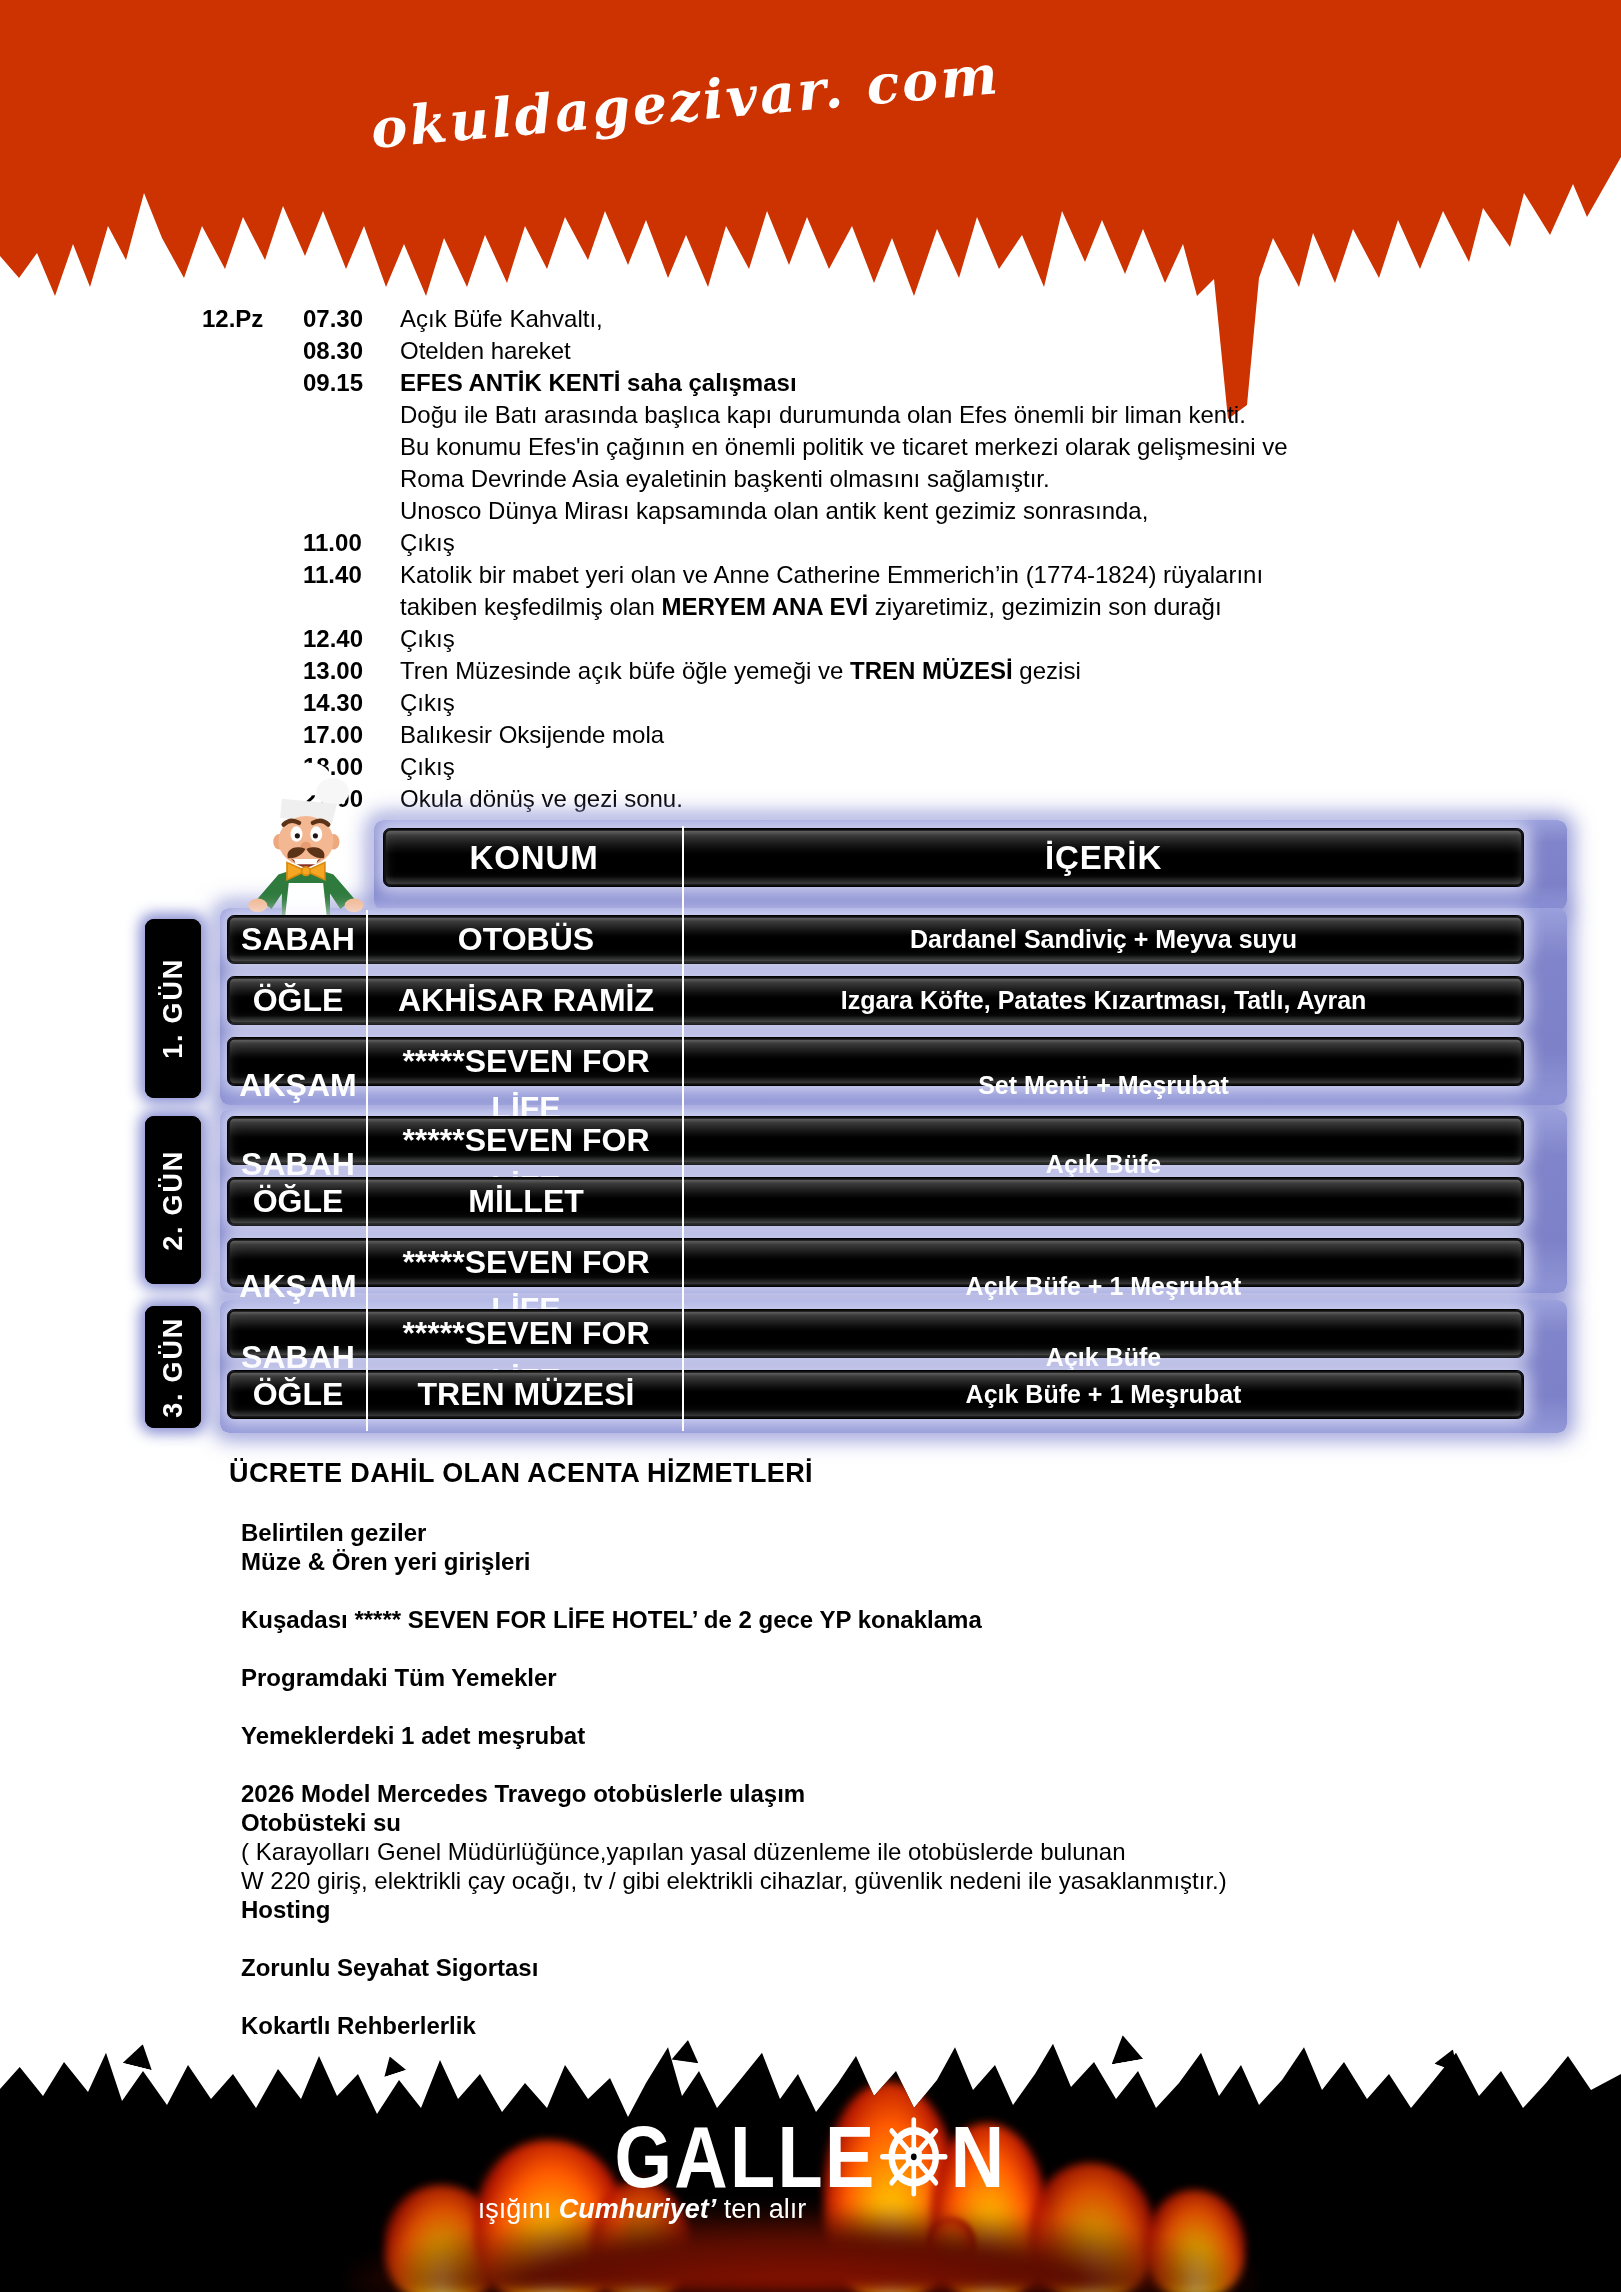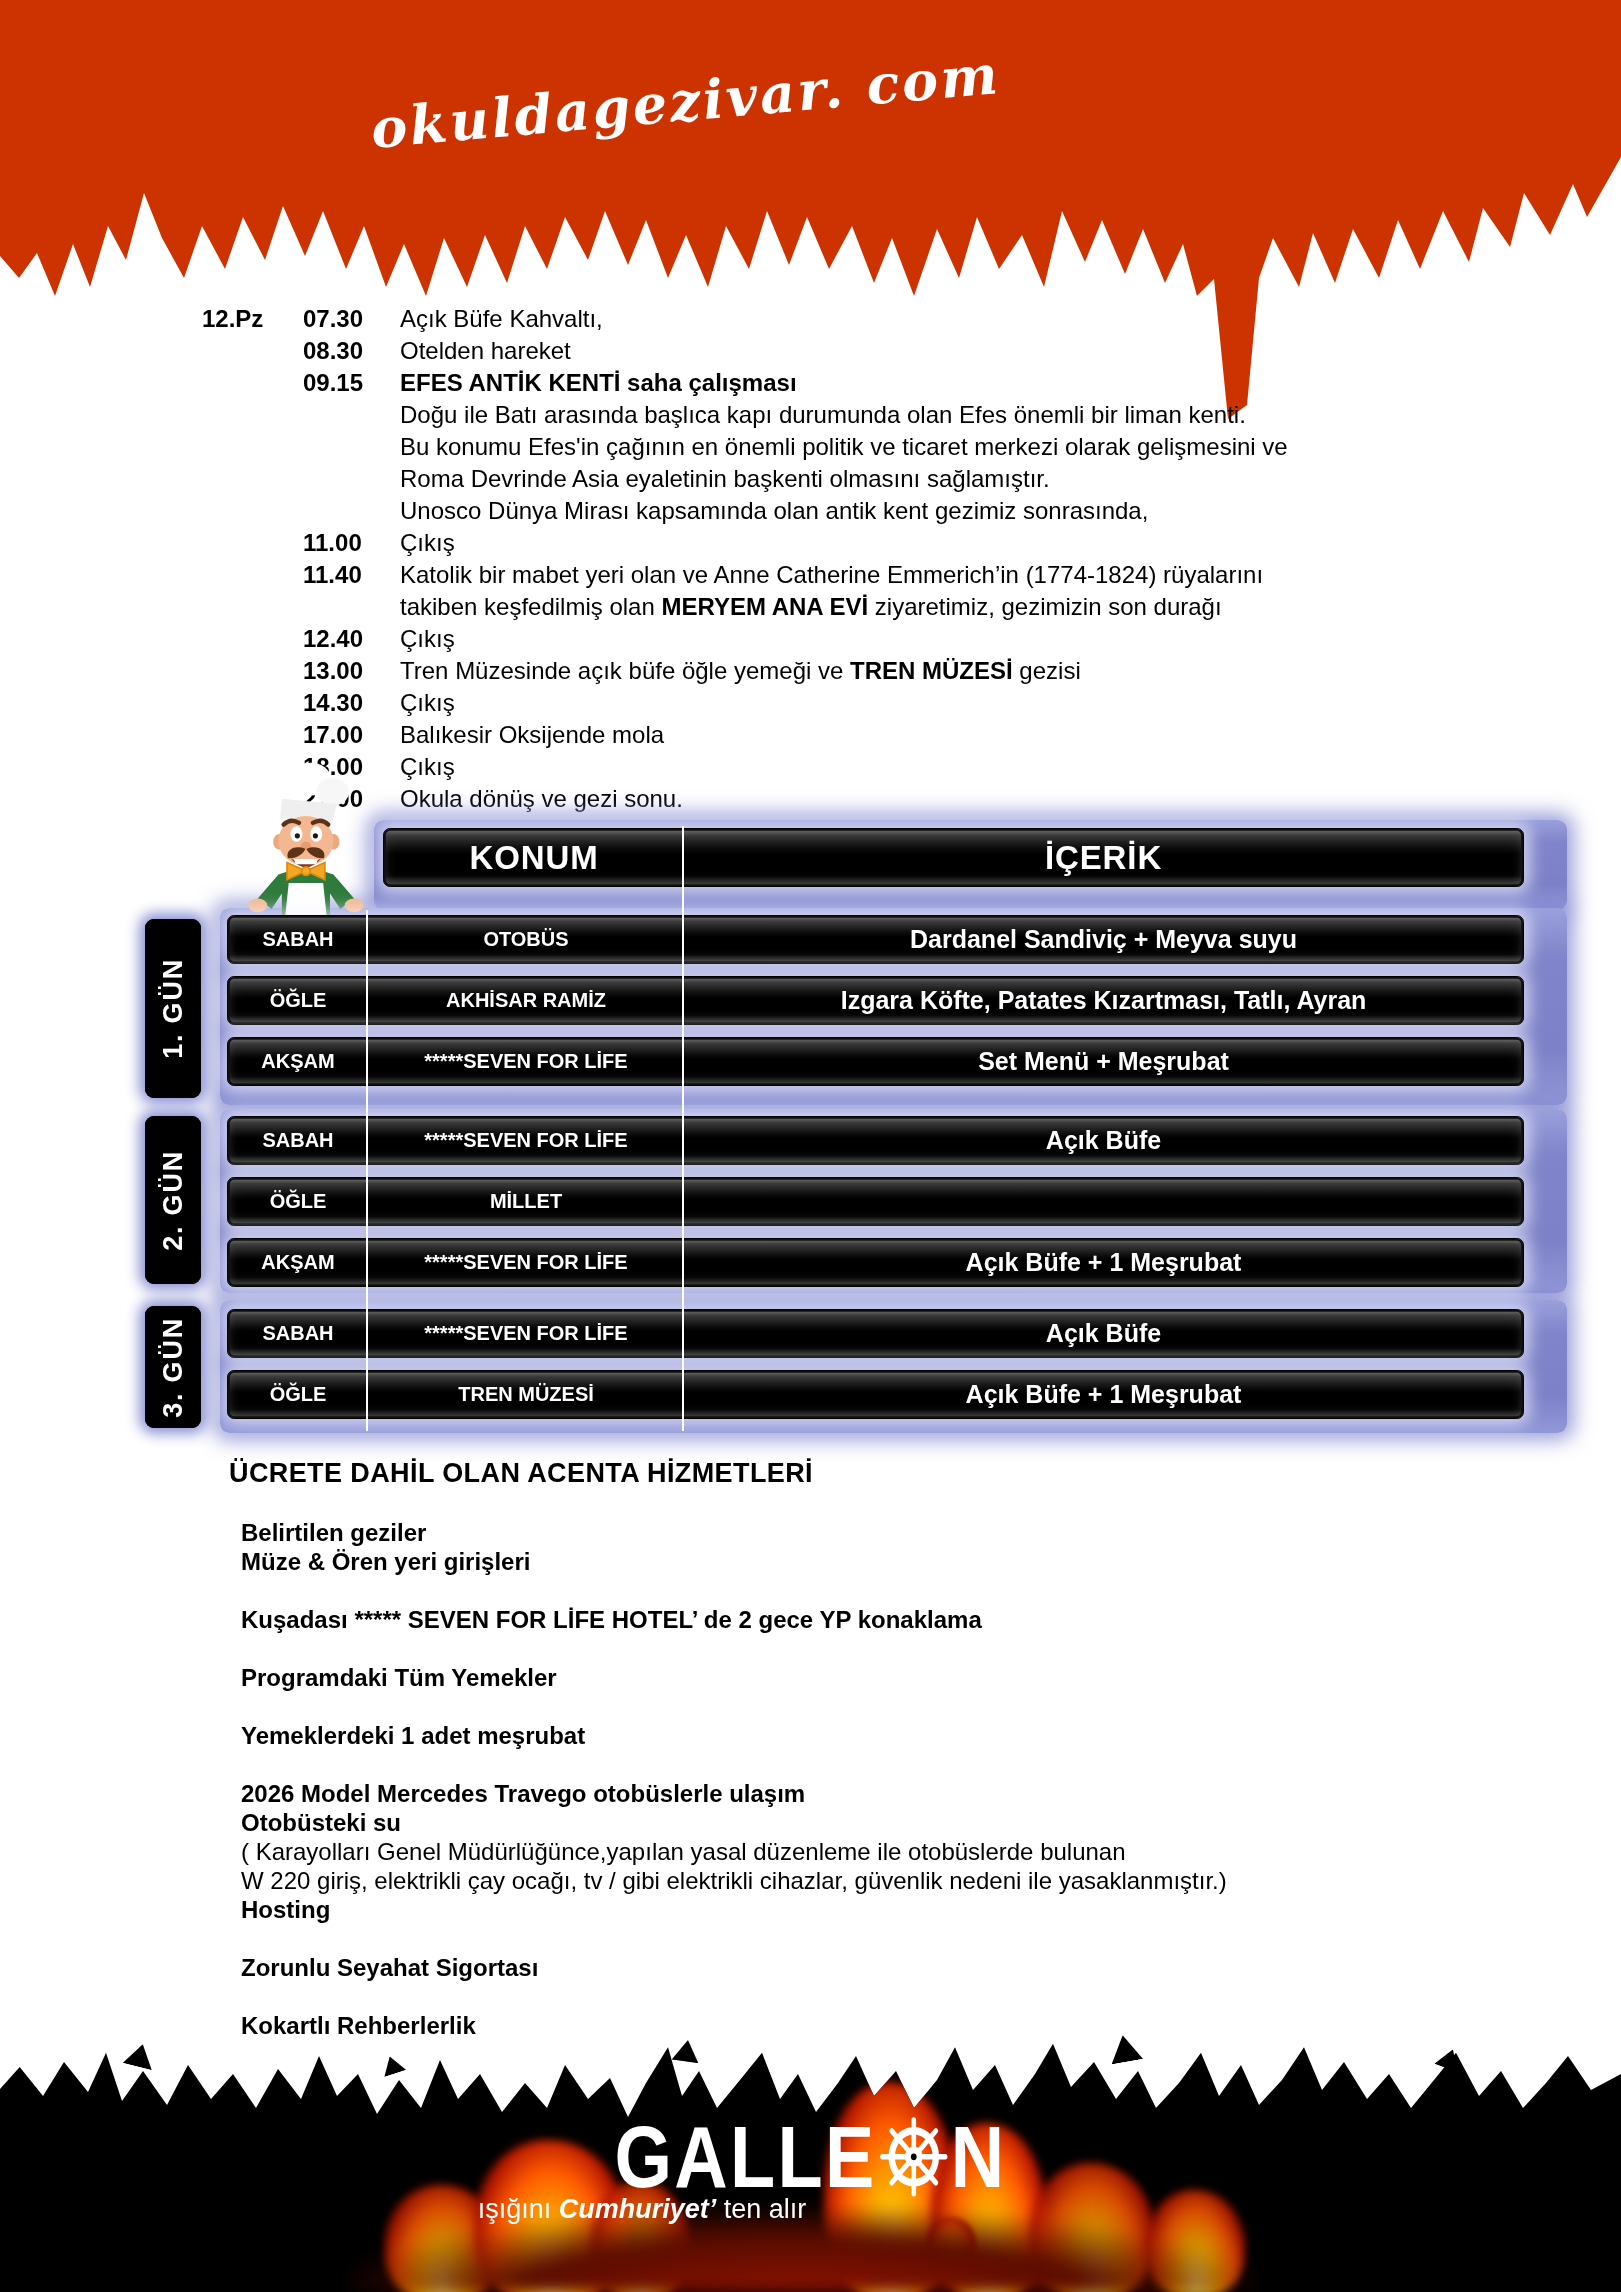--- a/index.html
+++ b/index.html
@@ -51,21 +51,21 @@
     position:absolute;z-index:4;border-radius:7.2px;border:0.9px solid #000;
     background:linear-gradient(180deg,#5a5a5a 0%,#242424 12%,#000 45%,#000 82%,#383838 100%);
     box-shadow:0 0 16px 5.4px rgba(242,244,255,.7),
                inset 0 0 0 1.8px #101010,
                inset 0 9px 12.5px rgba(255,255,255,.15),
                inset 0 -7.2px 9px rgba(255,255,255,.08);
     color:#fff;font-weight:bold;display:grid;align-items:center;text-align:center;
   }
   .header-bar{grid-template-columns:300px 1fr;font-size:33px;letter-spacing:0.9px;}
   .meal-bar{grid-template-columns:140px 316px 1fr;}
-  .cell-meal,.cell-konum{font-size:20px;}
+  .cell-meal,.cell-konum{font-size:32px;}
   .cell-icerik{font-size:25px;}
   .day-label{
     position:absolute;z-index:4;background:#000;border-radius:9px;color:#fff;
     display:flex;align-items:center;justify-content:center;
     box-shadow:0 0 14.3px 5.4px rgba(130,135,208,.95), inset 0 0 0 1.8px #000;
     font-weight:bold;font-size:27px;
   }
   .day-label span{writing-mode:vertical-rl;transform:rotate(180deg);letter-spacing:1.8px;}
   .vline{position:absolute;width:1.8px;background:#fff;z-index:5;}
   .chef{left:233px;top:761px;z-index:3;}

